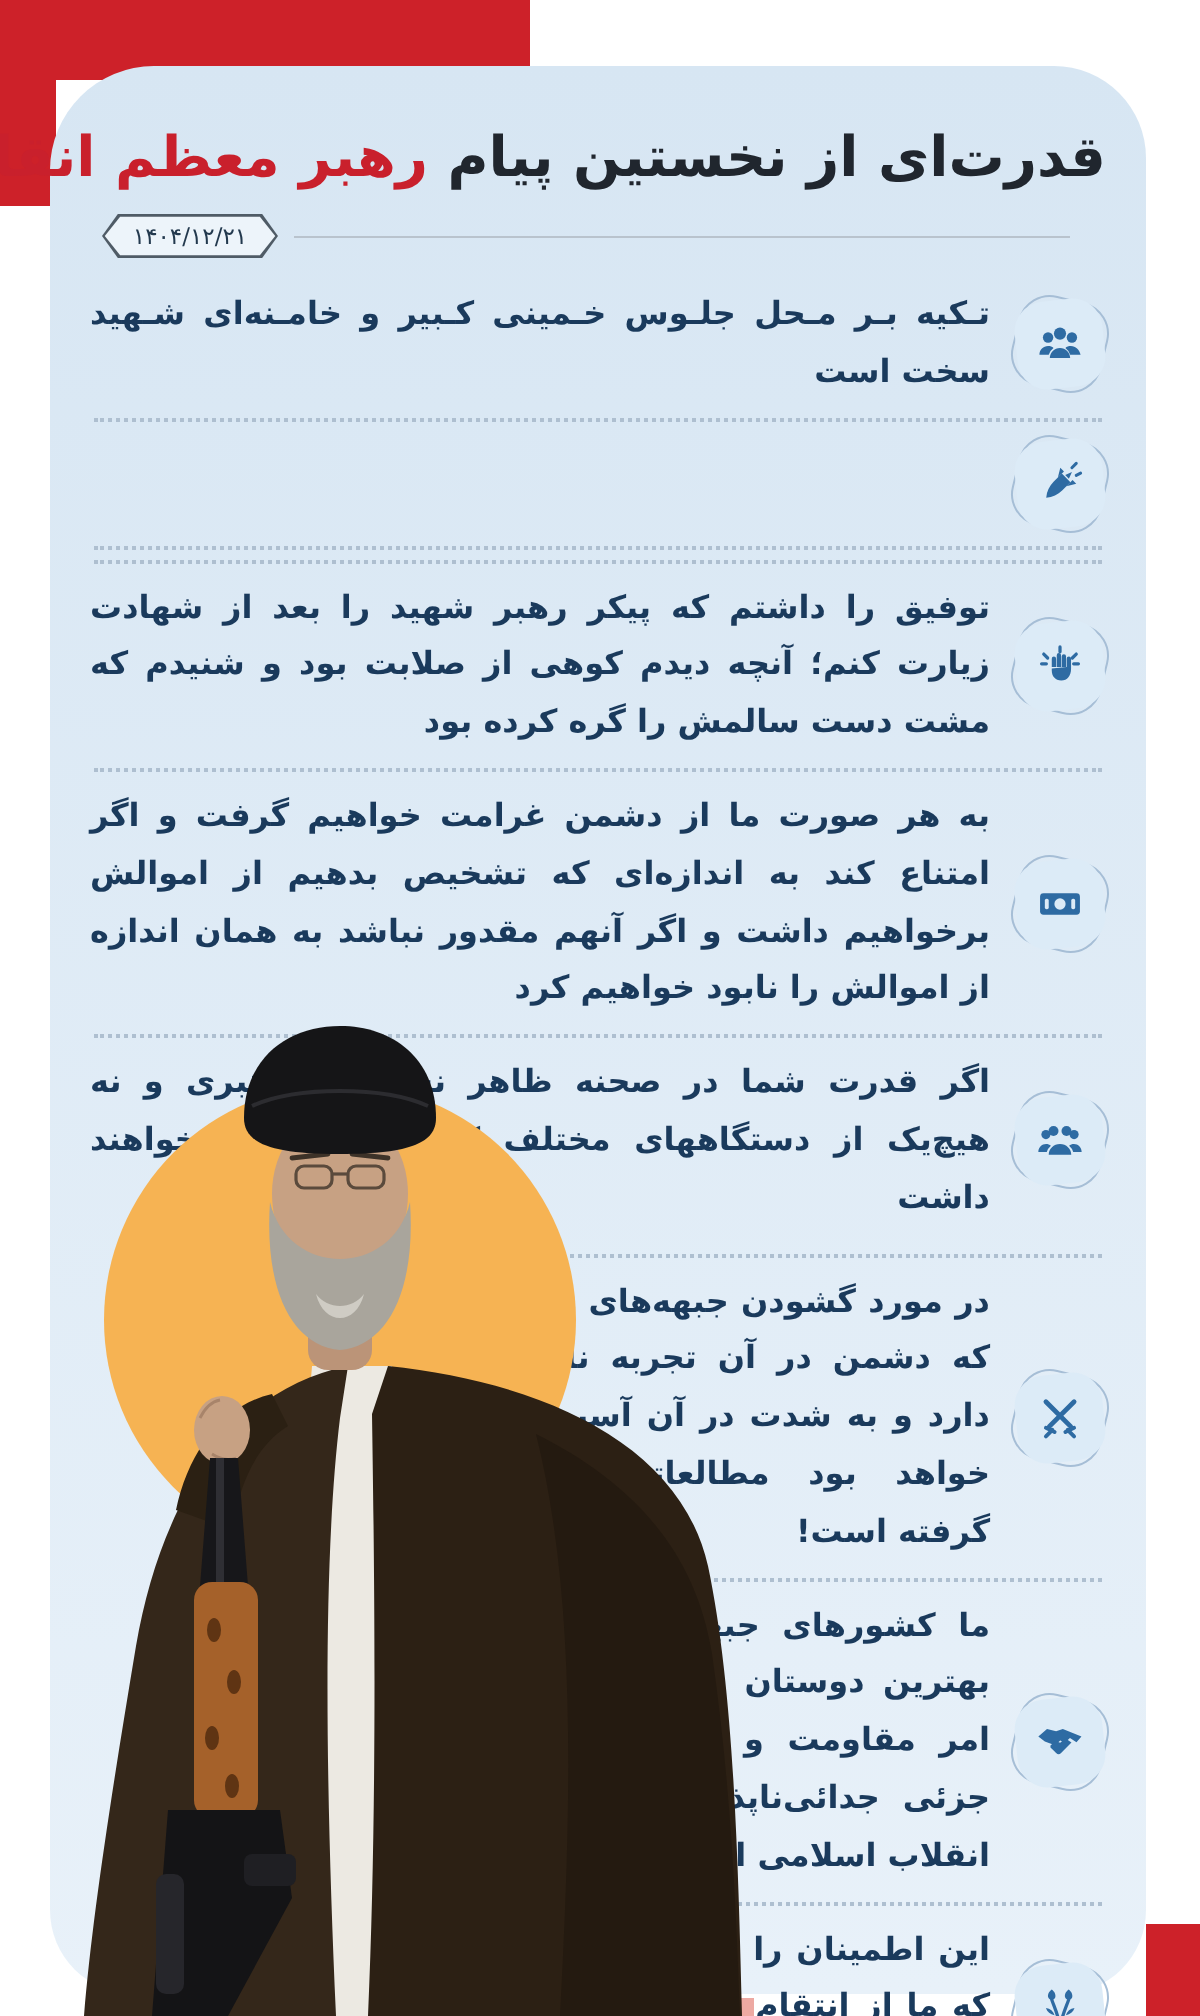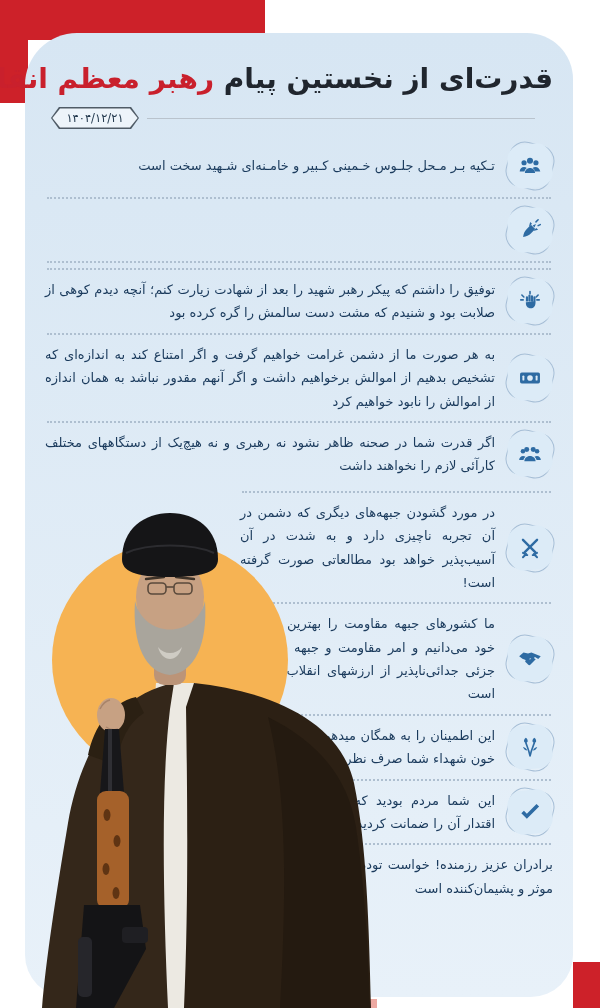--- a/index.html
+++ b/index.html
@@ -33,21 +33,21 @@
   .hex-out{clip-path:polygon(9% 0,91% 0,100% 50%,91% 100%,9% 100%,0 50%);
     background:#4f5b66;padding:1.4px;width:88px;height:22px;flex:0 0 auto}
   .hex-in{clip-path:polygon(9% 0,91% 0,100% 50%,91% 100%,9% 100%,0 50%);
     background:#edf4fa;width:100%;height:100%;display:flex;align-items:center;justify-content:center;
     font-size:11.5px;font-weight:400;color:#23394e;direction:ltr}
   .date-line{flex:1;height:0;border-top:1px solid var(--hairline);margin-left:8px;margin-right:12px}
 
   .list{margin-top:10px}
   .list-narrow{margin-left:195px}
   .item{display:flex;align-items:center;gap:12px;padding:3px 0}
-  .item .txt{flex:1;font-size:13px;font-weight:400;color:var(--text_dark);
+  .item .txt{flex:1;font-size:16px;font-weight:700;color:var(--text_dark);
     line-height:1.8;text-align:justify;text-align-last:right}
   .badge{flex:0 0 46px;width:46px;height:46px;position:relative}
   .badge::before{content:"";position:absolute;inset:0;border:1px solid var(--badge_ring);
     border-radius:16px;transform:rotate(14deg)}
   .badge .badge-in{position:absolute;inset:1px;background:var(--badge_fill);
     border-radius:15px;transform:rotate(-6deg);display:flex;align-items:center;justify-content:center}
   .badge svg{width:26px;height:26px;transform:rotate(6deg)}
   .badge svg .fg{fill:var(--icon_blue)}
   .badge svg .bg{fill:var(--badge_fill)}
   .badge svg .st{stroke:var(--icon_blue);fill:none;stroke-linecap:round}

